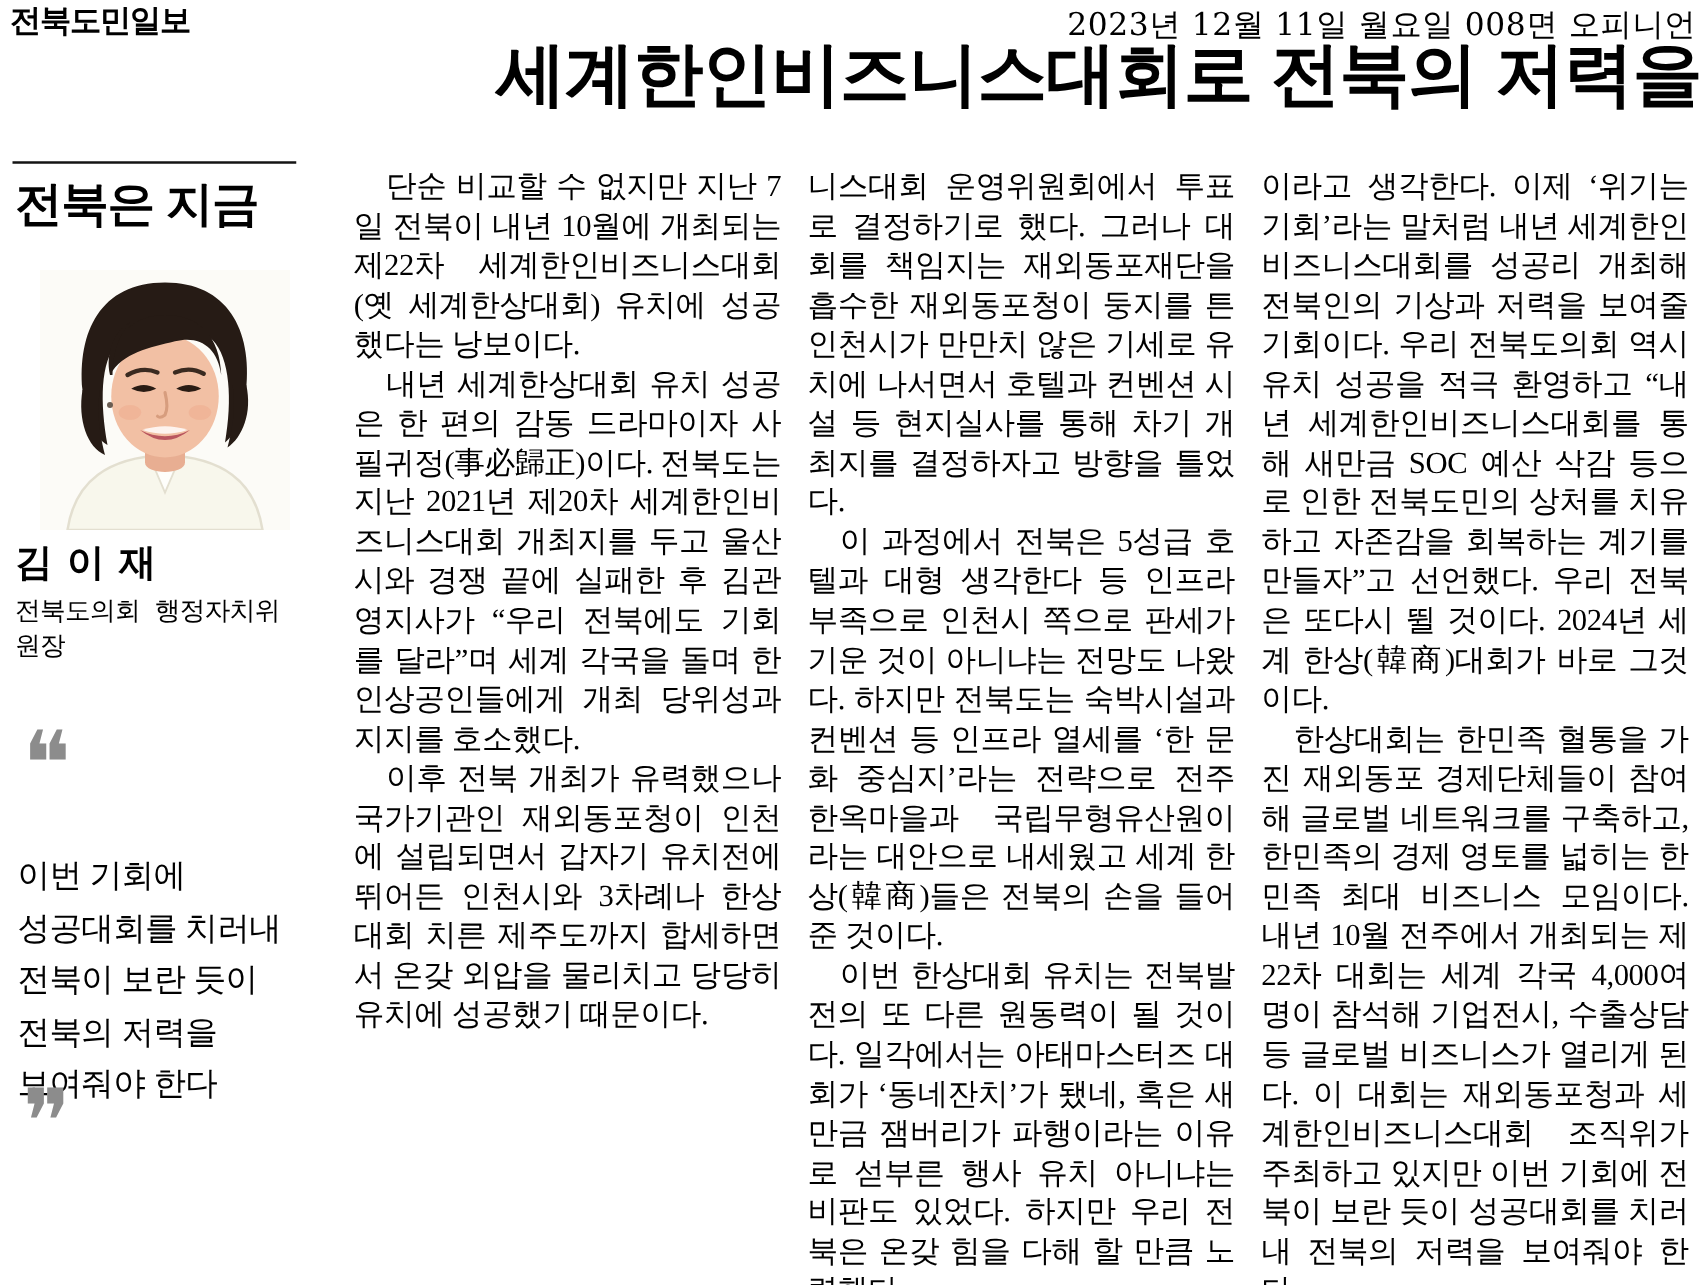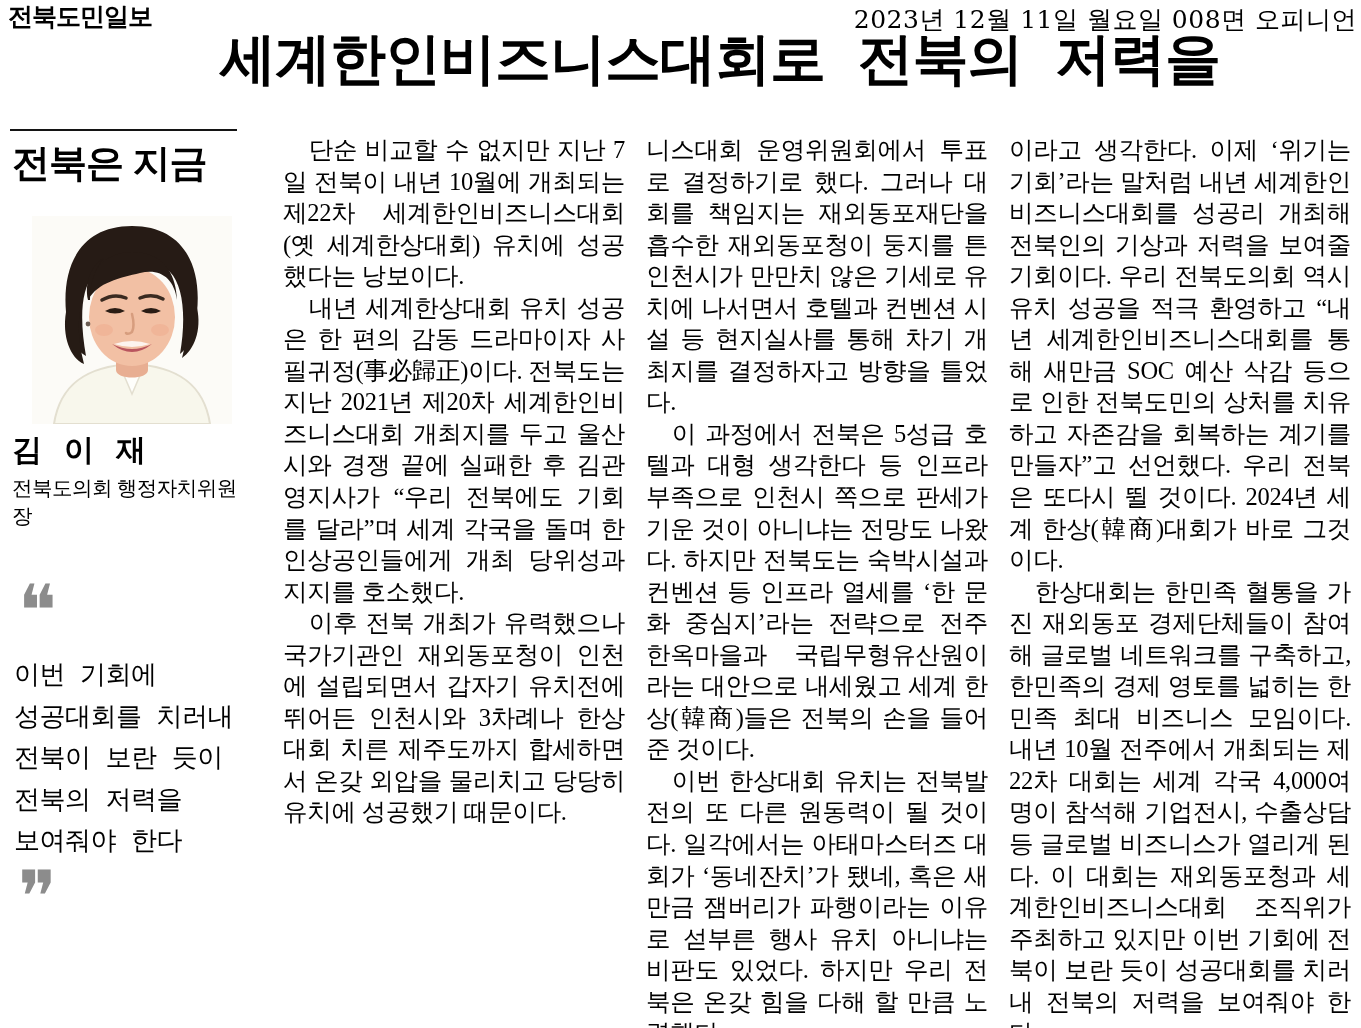--- a/index.html
+++ b/index.html
@@ -13,51 +13,51 @@
     font-size:25px;font-weight:700;letter-spacing:-1px;
     font-family:"Liberation Serif","DejaVu Serif",serif;
   }
   .dateline{
     position:absolute;right:4px;top:3px;
     font-size:25px;font-weight:400;letter-spacing:0.5px;
     font-family:"DejaVu Serif",serif;
   }
   .headline{
     position:absolute;left:79px;top:22px;width:1282px;margin:0;
-    text-align:center;font-size:56px;font-weight:800;letter-spacing:-1px;
-    font-family:Liberation Mono, monospace;
+    text-align:right;font-size:56px;font-weight:800;letter-spacing:-1px;
+    font-family:Liberation Sans, sans-serif;
   }
   
   .sidebar{position:absolute;left:10px;top:0;width:230px;}
   .sidebar-rule{position:absolute;left:0;top:129px;width:227px;height:2px;background:#141414;}
   .section-title{
     position:absolute;left:2px;top:138px;
     font-size:38px;font-weight:800;letter-spacing:-1px;
     font-family:"Liberation Sans","DejaVu Sans",sans-serif;
   }
   .photo{
     position:absolute;left:22px;top:216px;width:200px;height:208px;overflow:hidden;
     background:#fcfbf8;
   }
   .author-name{
     position:absolute;left:2px;top:430px;
     font-size:30px;font-weight:700;letter-spacing:2px;
-    font-family:Liberation Mono, monospace;
+    font-family:Liberation Serif, serif;
   }
   .author-title{
     position:absolute;left:2px;top:474px;
     font-size:20.5px;font-weight:400;letter-spacing:-0.5px;
-    font-family:Liberation Serif, serif;
+    font-family:Liberation Mono, monospace;
   }
   .quote-open{position:absolute;left:8px;top:576px;font-size:72px;line-height:1;color:#8c8c8c;}
   .quote-close{position:absolute;left:8px;top:862px;font-size:72px;line-height:1;color:#8c8c8c;}
   .quote-lines{
-    position:absolute;left:4px;top:656px;width:230px;
+    position:absolute;left:4px;top:680px;width:230px;
     font-size:26px;line-height:41.5px;letter-spacing:-0.5px;
-    font-family:Liberation Mono, monospace;
+    font-family:Liberation Sans, sans-serif;
   }
   
   .columns{
     position:absolute;left:283px;top:134px;width:1070px;
     display:flex;gap:21px;
   }
   .col{
     width:342px;flex:0 0 342px;
     font-size:24.5px;line-height:31.55px;
     text-align:justify;word-break:break-all;letter-spacing:-0.3px;

